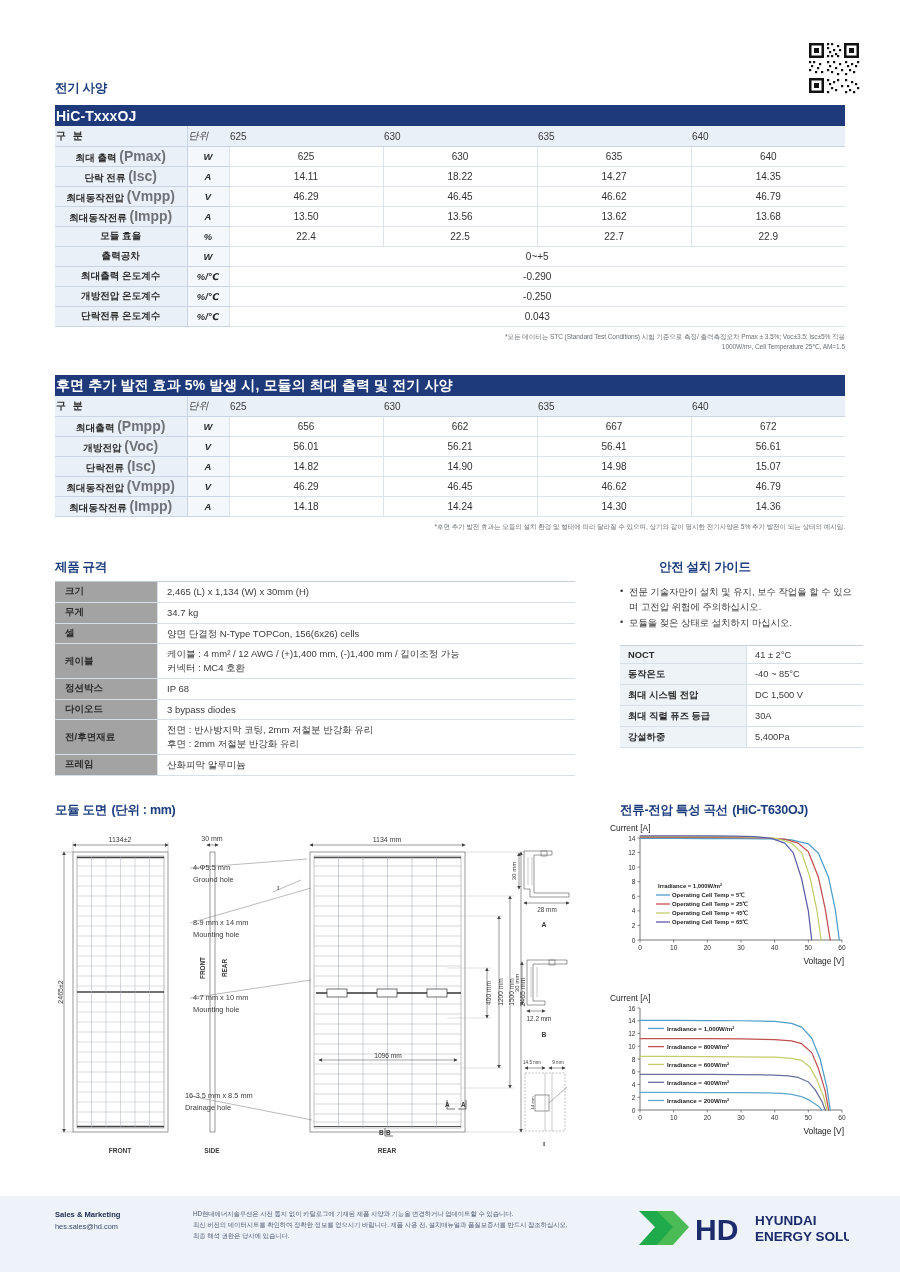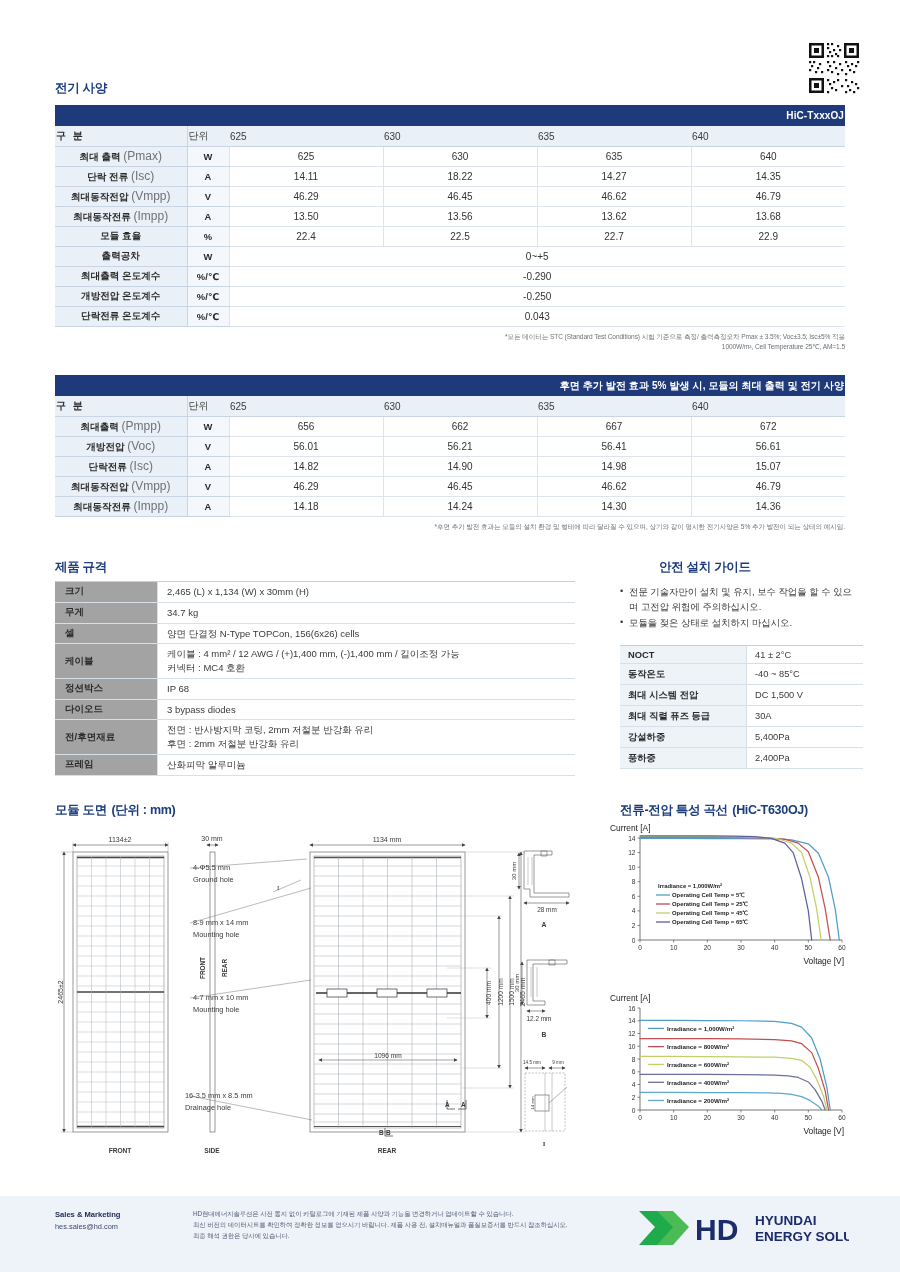--- a/index.html
+++ b/index.html
@@ -19,37 +19,37 @@
     background:#fff;padding:0;box-sizing:border-box;}
   .qr-wrap svg{display:block;}
 
   
   .sec-h{font-size:12.5px;font-weight:bold;color:#1b3c7d;letter-spacing:-0.3px;}
 
   
   table{border-collapse:collapse;}
   .spec-table{width:790px;table-layout:fixed;font-size:9.4px;}
   .spec-table th.title{
-    background:#1f3a7a;color:#fff;font-size:10px;font-weight:bold;
-    height:19px;text-align:right;letter-spacing:0.1px;
+    background:#1f3a7a;color:#fff;font-size:14px;font-weight:bold;
+    height:19px;text-align:left;letter-spacing:0.1px;
   }
   .spec-table td,.spec-table th{border:0;}
   .spec-table tr.head td{
     background:#eaf0f7;color:#3a3a3a;text-align:left;height:18px;
     font-weight:normal;font-size:10px;border-bottom:1px solid #c9d4e4;
   }
   .spec-table tr.head td.lbl{font-weight:bold;color:#2b2b2b;letter-spacing:2px;}
   .spec-table td.lbl{
     background:#eaf0f7;text-align:center;font-weight:bold;color:#2b2b2b;
     border-bottom:1px solid #c9d4e4;font-size:9.6px;
   }
-  .spec-table td.lbl .sub{font-weight:normal;color:#6f7276;font-size:12px;}
+  .spec-table td.lbl .sub{font-weight:bold;color:#6f7276;font-size:14px;}
   .spec-table td.unit{
     background:#f4f7fb;text-align:center;color:#2b2b2b;font-weight:bold;
-    border-bottom:1px solid #c9d4e4;border-left:1px solid #c9d4e4;font-size:9.4px;
+    border-bottom:1px solid #c9d4e4;border-left:1px solid #c9d4e4;font-size:9.4px;font-style:italic;
   }
   .spec-table td.val{
     background:#ffffff;text-align:center;color:#333;height:17px;
     border-bottom:1px solid #dde4ee;border-left:1px solid #dde4ee;font-size:10px;
   }
   .spec-table td.val.span{border-left:1px solid #dde4ee;}
   .col-lbl{width:132px;}
   .col-unit{width:42px;}
 
   .foot-note{
@@ -402,24 +402,20 @@
             <td class="v">DC 1,500 V</td>
           </tr>
           <tr>
             <td class="k">최대 직렬 퓨즈 등급</td>
             <td class="v">30A</td>
           </tr>
           <tr>
             <td class="k">강설하중</td>
             <td class="v">5,400Pa</td>
           </tr>
-          <tr>
-            <td class="k">풍하중</td>
-            <td class="v">2,400Pa</td>
-          </tr>
         </tbody>
       </table>
   </div>
 
   <div style="position:absolute;left:55px;top:800px;">
     <span class="sec-h">모듈 도면</span>
     <span class="sec-h unit">(단위 : mm)</span>
   </div>
 
   <div class="draw-box" style="left:55px;top:828px;width:530px;height:335px;">

